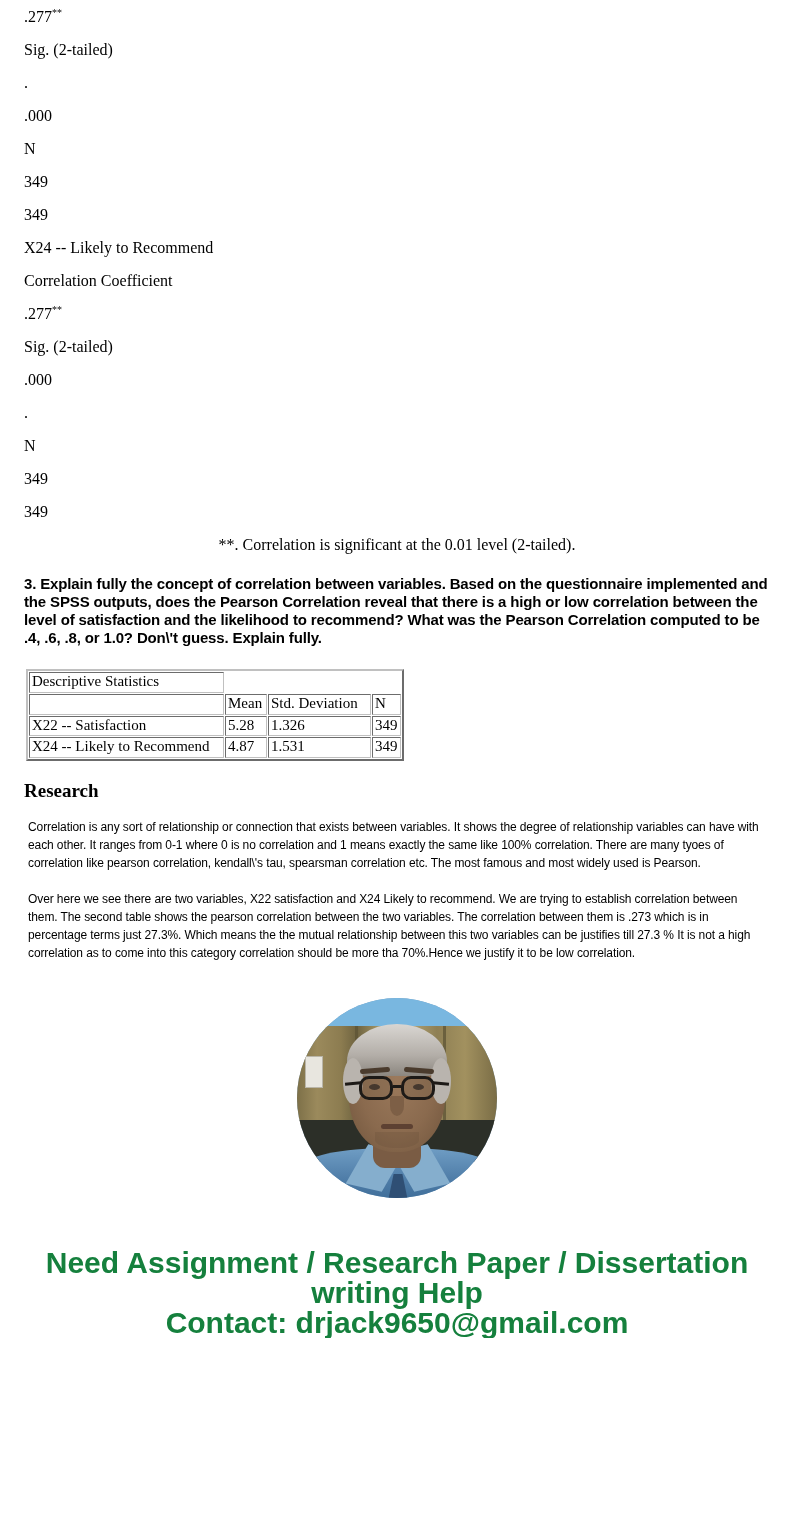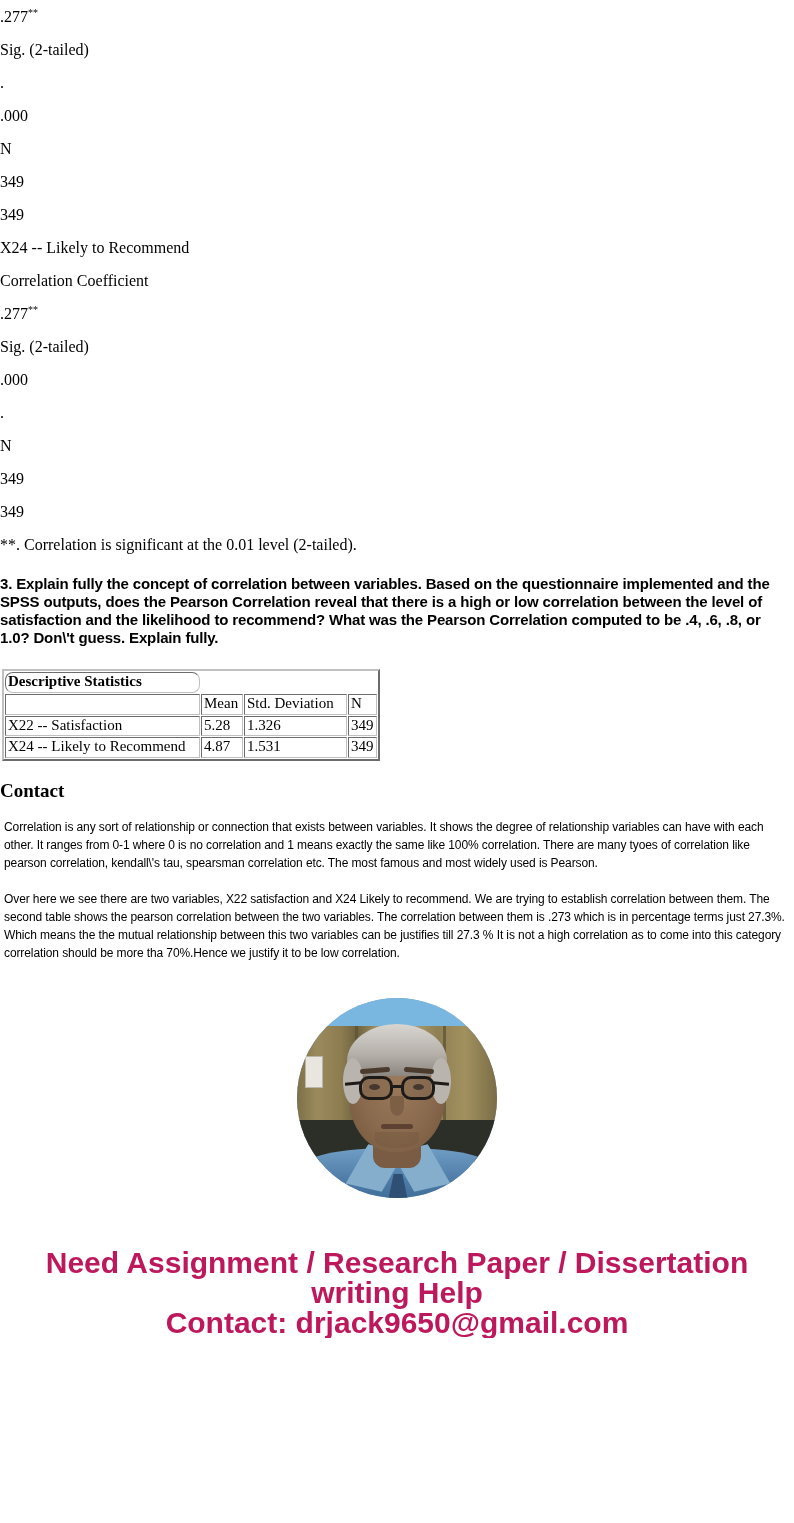--- a/index.html
+++ b/index.html
@@ -10,21 +10,21 @@
   }
   body {
     width: 794px;
     font-family: "Liberation Serif", "DejaVu Serif", serif;
     color: #000000;
     -webkit-font-smoothing: none;
   }
   .page {
     width: 794px;
     box-sizing: border-box;
-    padding: 0 0;
+    padding: 0 24px;
   }
 
   
   .spss-line {
     font-family: "Liberation Serif", "DejaVu Serif", serif;
     font-size: 16px;
     line-height: 1.0;
     margin: 0;
     padding: 9px 0 8px 0;
   }
@@ -37,20 +37,21 @@
     letter-spacing: 0;
   }
 
   
   .footnote {
     font-family: "Liberation Serif", "DejaVu Serif", serif;
     font-size: 16px;
     line-height: 1.0;
     margin: 0;
     padding: 9px 0 8px 0;
+    text-align: center;
   }
 
   
   .question {
     font-family: "Liberation Sans Narrow", "Liberation Sans", sans-serif;
     font-weight: bold;
     font-size: 15px;
     line-height: 18px;
     margin: 14px 0 0 0;
     padding: 0;
@@ -76,22 +77,21 @@
   table.stats th {
     border: 1px inset #c0c0c0;
     padding: 1px 2px 2px 2px;
     text-align: left;
     font-weight: normal;
     vertical-align: top;
     overflow: hidden;
     white-space: nowrap;
   }
   table.stats th.caption-cell {
-    font-weight: bold;
-    border-radius: 8px;
+    font-weight: normal;
   }
   .col-label  { width: 195px; }
   .col-mean   { width: 42px; }
   .col-sd     { width: 103px; }
   .col-n      { width: 29px; }
   tr.caption-row td.caption-blank {
     border: 0 none;
     background: transparent;
     padding: 0;
   }
@@ -193,21 +193,21 @@
              border-radius:0 0 50% 50%; }
 
   
   .footer-ad {
     margin: 46px 0 0 0;
     text-align: center;
     font-family: "Liberation Sans Narrow", "Liberation Sans", sans-serif;
     font-weight: bold;
     font-size: 30px;
     line-height: 30px;
-    color: #be185d;
+    color: #15803d;
     letter-spacing: 0px;
   }
   .footer-ad .line1 { display: block; }
   .footer-ad .line2 { display: block; }
 </style>
 </head>
 <body>
 
 <div class="page">
 
@@ -296,21 +296,21 @@
         <tr>
           <td>X24 -- Likely to Recommend</td>
           <td>4.87</td>
           <td>1.531</td>
           <td>349</td>
         </tr>
       </tbody>
     </table>
   </div>
 
-  <h3 class="solution">Contact</h3>
+  <h3 class="solution">Research</h3>
 
   <p class="body-para">Correlation is any sort of relationship or connection that exists between variables. It shows the degree of relationship variables can have with each other. It ranges from 0-1 where 0 is no correlation and 1 means exactly the same like 100% correlation. There are many tyoes of correlation like pearson correlation, kendall\'s tau, spearsman correlation etc. The most famous and most widely used is Pearson.</p>
   <p class="body-para">Over here we see there are two variables, X22 satisfaction and X24 Likely to recommend. We are trying to establish correlation between them. The second table shows the pearson correlation between the two variables. The correlation between them is .273 which is in percentage terms just 27.3%. Which means the the mutual relationship between this two variables can be justifies till 27.3 % It is not a high correlation as to come into this category correlation should be more tha 70%.Hence we justify it to be low correlation.</p>
 
   <div class="portrait-block">
     <div class="portrait" title="portrait-photo-of-tutor">
       <span class="pz p-sky"></span>
       <span class="pz p-wall"></span>
       <span class="pz p-seam1"></span>
       <span class="pz p-seam2"></span>

